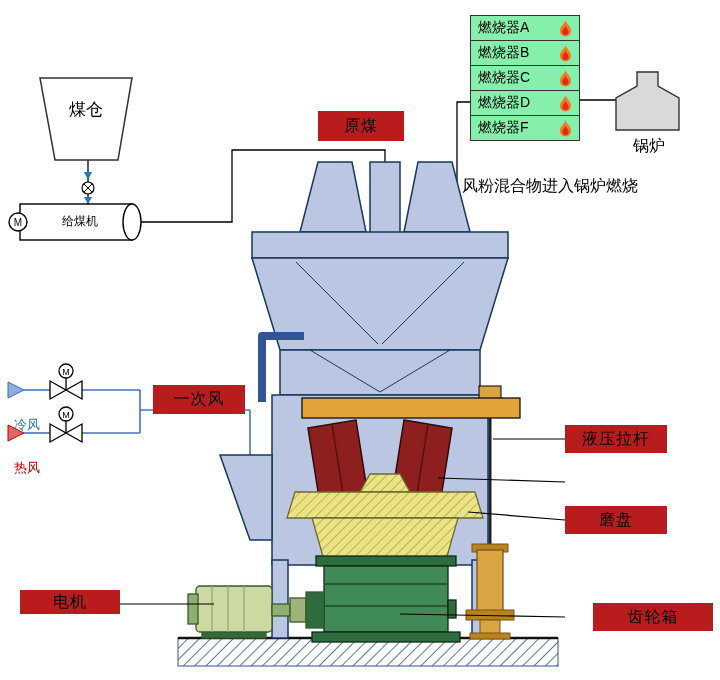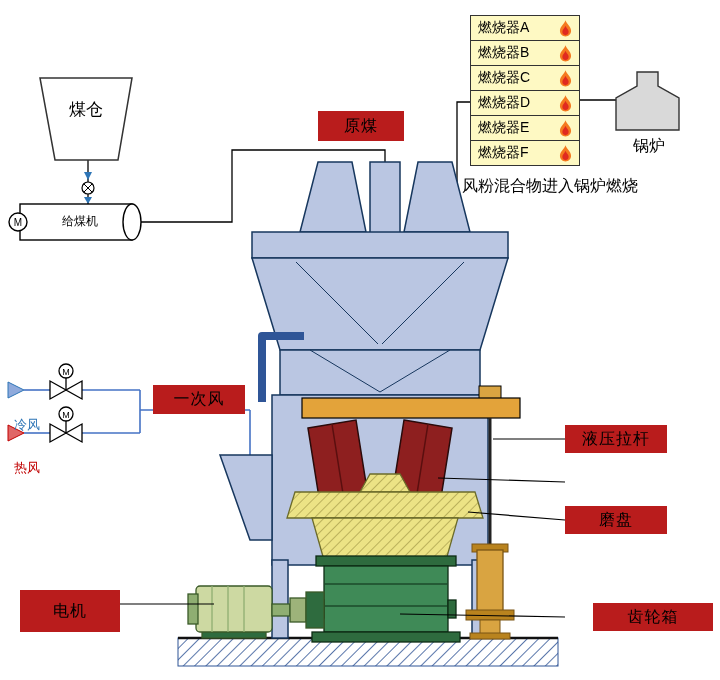--- a/index.html
+++ b/index.html
@@ -5,21 +5,21 @@
   html,body{margin:0;padding:0;background:#fff;}
   #scene{position:relative;width:720px;height:680px;background:#fff;overflow:hidden;
          font-family:"Liberation Sans","DejaVu Sans",sans-serif;color:#000;}
   #diagram-svg{position:absolute;left:0;top:0;}
   .glabel{position:absolute;background:#b91c1c;display:flex;align-items:center;
           justify-content:center;font-size:16px;letter-spacing:1px;}
   .plain{position:absolute;font-size:15px;white-space:nowrap;}
   .small{font-size:13px;font-weight:normal;margin-top:42px;}
   .burner-stack{position:absolute;left:470px;top:15px;width:110px;}
   .burner-row{box-sizing:border-box;width:110px;height:26px;border:1px solid #333;
-              background:#fef9c3;display:flex;align-items:center;justify-content:space-between;
+              background:#86efac;display:flex;align-items:center;justify-content:space-between;
               padding:0 7px;font-size:14px;margin-top:-1px;}
   .burner-row:first-child{margin-top:0;}
   .flame{width:13px;height:17px;flex:0 0 auto;}
 </style>
 </head>
 <body>
 
 <div id="scene">
 
 <svg id="diagram-svg" width="720" height="680" viewBox="0 0 720 680">
@@ -196,42 +196,35 @@
         </svg>
   </div>
   <div class="burner-row">
     <span>燃烧器D</span>
     <svg class="flame" viewBox="0 0 14 18">
           <path d="M7 0 C8 4 13 6.5 13 11.5 C13 15 10.4 17.5 7 17.5 C3.6 17.5 1 15 1 11.5 C1 6.5 6 4 7 0 Z" fill="#f47a20"></path>
           <path d="M7 6 C7.6 8.5 10.4 9.6 10.4 12.6 C10.4 14.8 8.9 16.2 7 16.2 C5.1 16.2 3.6 14.8 3.6 12.6 C3.6 9.6 6.4 8.5 7 6 Z" fill="#e02b20"></path>
         </svg>
   </div>
   <div class="burner-row">
-    <span>燃烧器E</span>
-    <svg class="flame" viewBox="0 0 14 18">
-          <path d="M7 0 C8 4 13 6.5 13 11.5 C13 15 10.4 17.5 7 17.5 C3.6 17.5 1 15 1 11.5 C1 6.5 6 4 7 0 Z" fill="#f47a20"></path>
-          <path d="M7 6 C7.6 8.5 10.4 9.6 10.4 12.6 C10.4 14.8 8.9 16.2 7 16.2 C5.1 16.2 3.6 14.8 3.6 12.6 C3.6 9.6 6.4 8.5 7 6 Z" fill="#e02b20"></path>
-        </svg>
-  </div>
-  <div class="burner-row">
     <span>燃烧器F</span>
     <svg class="flame" viewBox="0 0 14 18">
           <path d="M7 0 C8 4 13 6.5 13 11.5 C13 15 10.4 17.5 7 17.5 C3.6 17.5 1 15 1 11.5 C1 6.5 6 4 7 0 Z" fill="#f47a20"></path>
           <path d="M7 6 C7.6 8.5 10.4 9.6 10.4 12.6 C10.4 14.8 8.9 16.2 7 16.2 C5.1 16.2 3.6 14.8 3.6 12.6 C3.6 9.6 6.4 8.5 7 6 Z" fill="#e02b20"></path>
         </svg>
   </div>
 </div>
 
 <div class="plain" style="left:56px;top:98px;width:60px;text-align:center;font-size:17px;">煤仓</div>
 <div class="plain" style="left:34px;top:213px;width:92px;text-align:center;font-size:12px;">给煤机</div>
 <div class="plain small" style="left:14px;top:374px;color:#2e75b6;">冷风</div>
 <div class="plain small" style="left:14px;top:417px;color:#c00000;">热风</div>
 <div class="plain" style="left:462px;top:176px;font-size:16px;">风粉混合物进入锅炉燃烧</div>
 <div class="plain" style="left:620px;top:136px;width:58px;text-align:center;font-size:16px;">锅炉</div>
 
 <div class="glabel" style="left:318px;top:111px;width:86px;height:30px;">原煤</div>
 <div class="glabel" style="left:153px;top:385px;width:92px;height:29px;">一次风</div>
-<div class="glabel" style="left:20px;top:590px;width:100px;height:42px;">电机</div>
+<div class="glabel" style="left:20px;top:590px;width:100px;height:24px;">电机</div>
 <div class="glabel" style="left:565px;top:425px;width:102px;height:28px;">液压拉杆</div>
 <div class="glabel" style="left:565px;top:506px;width:102px;height:28px;">磨盘</div>
 <div class="glabel" style="left:593px;top:603px;width:120px;height:28px;">齿轮箱</div>
 
 </div>
 
 </body></html>

